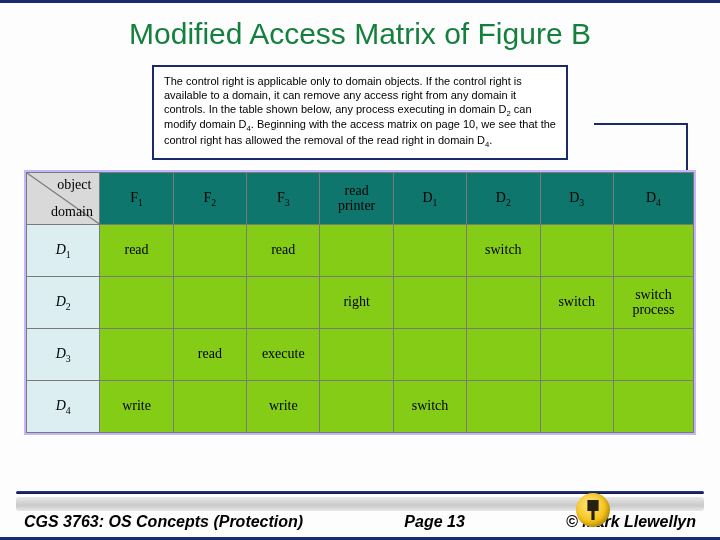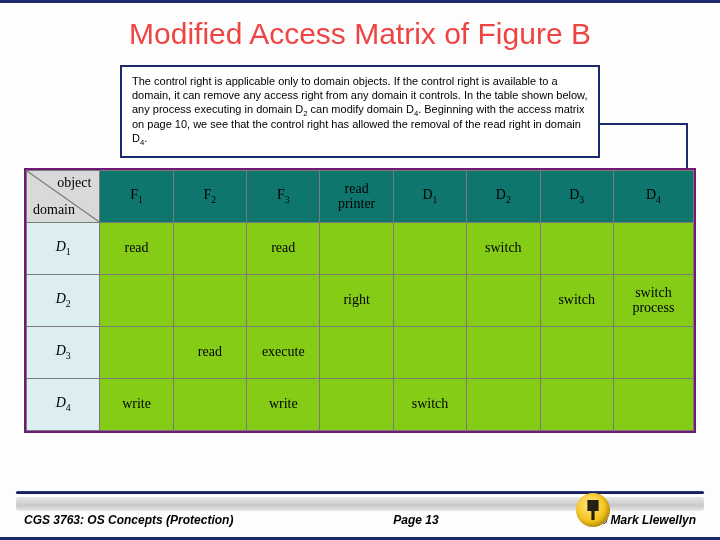--- a/index.html
+++ b/index.html
@@ -13,26 +13,26 @@
   .slide {
     width: 720px; height: 540px;
     border-top: 3px solid #1a2a6c;
     border-bottom: 3px solid #1a2a6c;
     position: relative;
     background: #fdfdfd;
   }
   .title {
     text-align: center;
     font-size: 30px;
-    color: #ef4444;
+    color: #15803d;
     padding: 14px 10px 10px 10px;
     font-weight: normal;
   }
   .note-box {
-    width: 480px;
+    width: 416px;
     margin: 4px auto 10px auto;
     border: 2px solid #1a2a6c;
     background: #fff;
     padding: 8px 10px;
     font-size: 11px;
     line-height: 1.25;
     color: #000;
     position: relative;
     z-index: 3;
   }
@@ -48,21 +48,21 @@
     position: absolute; top: 313px; left: 664px;
     width: 0; height: 0;
     border-top: 5px solid transparent;
     border-bottom: 5px solid transparent;
     border-right: 9px solid #1a2a6c;
     z-index: 2;
   }
 
   .matrix-wrap {
     margin: 8px 24px 0 24px;
-    border: 2px solid #701a75;
+    border: 2px solid #c4b5fd;
     background: #fff;
     position: relative;
     z-index: 2;
   }
   table.matrix {
     width: 100%;
     border-collapse: collapse;
     table-layout: fixed;
   }
   table.matrix td, table.matrix th {
@@ -78,21 +78,21 @@
   .hdr .up { font-style: normal; }
   .row-hdr { background: #dceef2; font-style: italic; font-family: "Times New Roman", serif; }
   .cell { background: #84cc16; }
   .corner {
     background: #d9d9d9;
     position: relative;
     font-style: normal;
     font-size: 13px;
   }
   .corner .obj { position: absolute; top: 4px; right: 8px; }
-  .corner .dom { position: absolute; bottom: 4px; left: 6px; }
+  .corner .dom { position: absolute; bottom: 4px; left: 24px; }
   .corner svg { position: absolute; top:0; left:0; width:100%; height:100%; }
   .sub { font-size: 70%; vertical-align: sub; font-style: normal;}
   .small-stack { font-size: 12px; line-height: 1.1; }
 
   .footer {
     position: absolute;
     left: 0; right: 0; bottom: 6px;
     height: 40px;
   }
   .footer .bar {
@@ -103,21 +103,21 @@
   }
   .footer .bar2 {
     position: absolute; left: 16px; right: 16px; top: 6px;
     height: 14px;
     background: linear-gradient(#e8e8e8, #c9c9c9 60%, #e8e8e8);
     border-radius: 3px;
   }
   .footer .txt {
     position: absolute; left: 24px; right: 24px; top: 22px;
     display: flex; justify-content: space-between;
-    font-size: 12px; font-style: italic; font-weight: bold;
+    font-size: 16px; font-style: italic; font-weight: bold;
     color: #000;
     font-family: Arial, sans-serif;
   }
   .logo {
     position: absolute; right: 110px; bottom: 10px;
     width: 34px; height: 34px;
     border-radius: 50%;
     background: radial-gradient(circle at 40% 35%, #ffe680 0%, #f5c21a 55%, #caa012 100%);
     box-shadow: inset -2px -2px 4px rgba(0,0,0,.25);
     z-index: 5;

